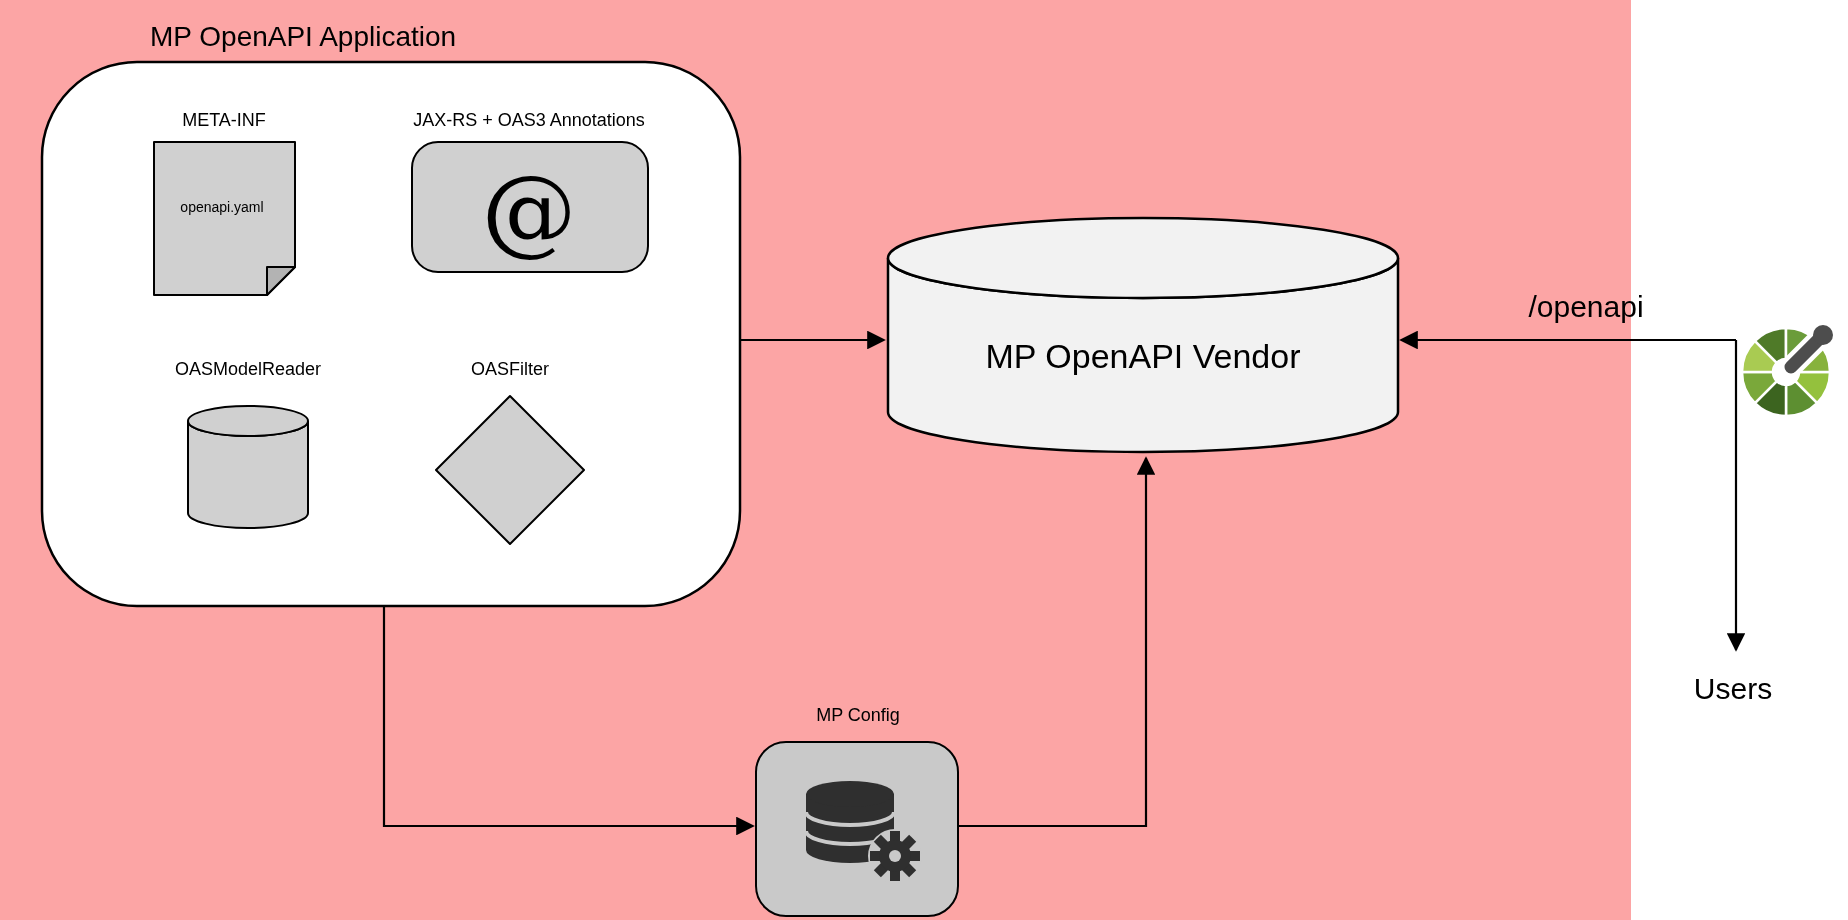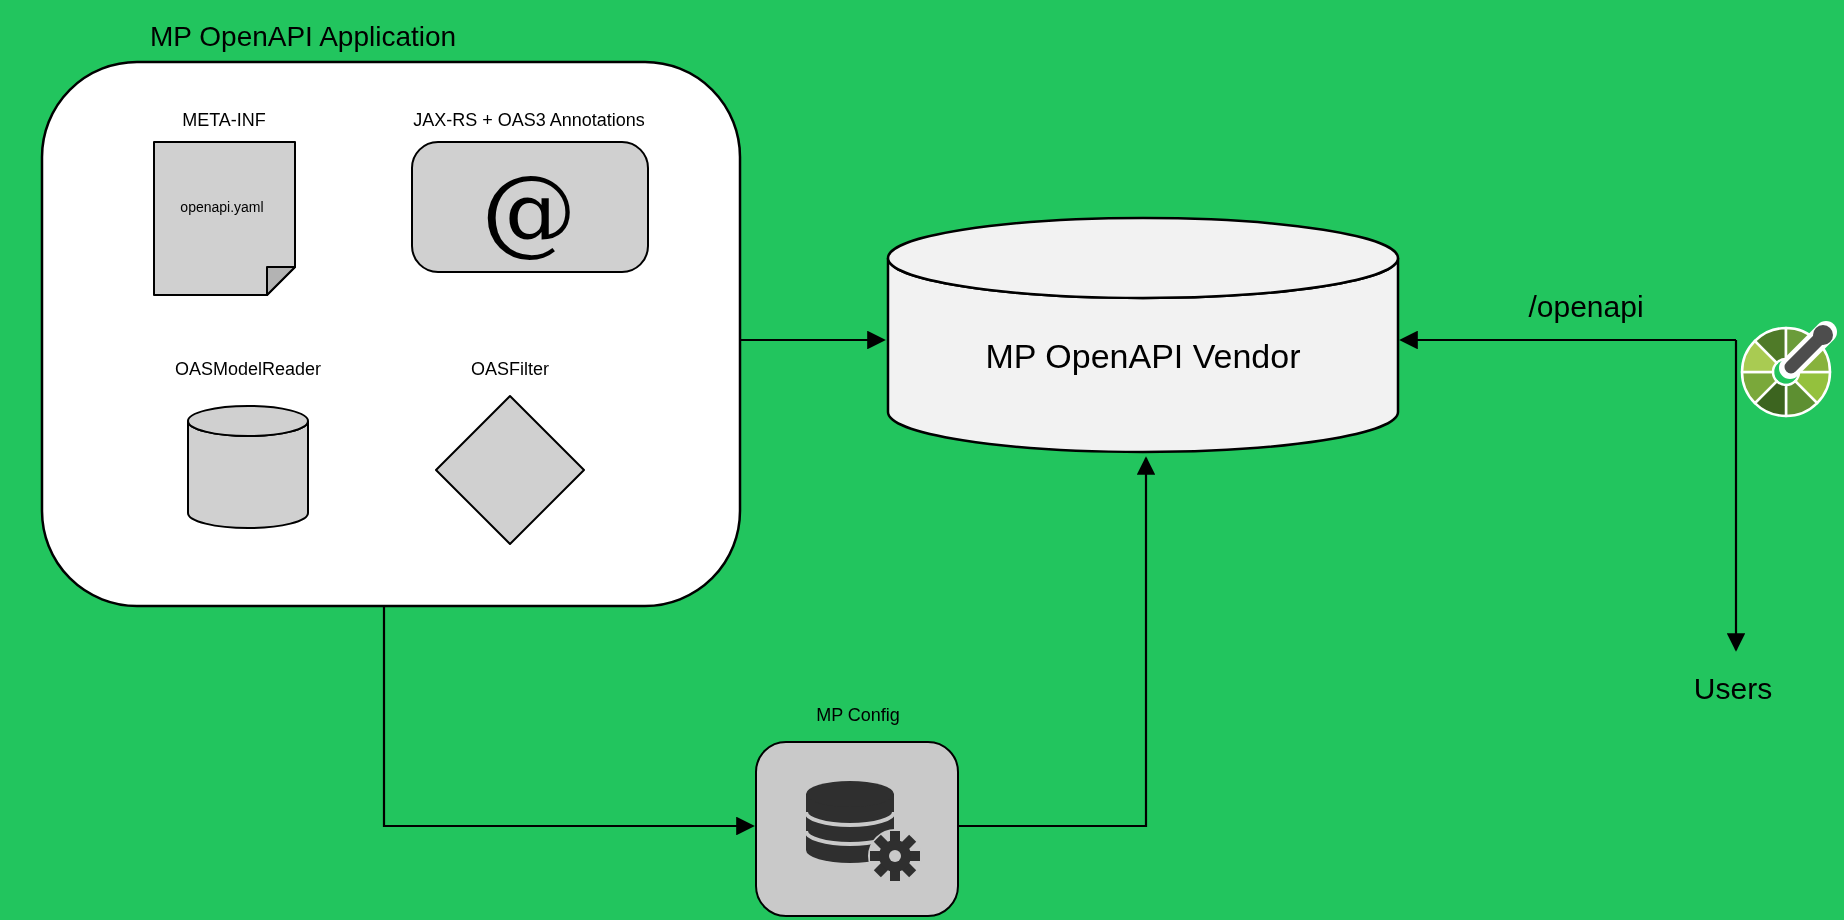--- a/index.html
+++ b/index.html
@@ -6,23 +6,23 @@
     margin: 0;
     padding: 0;
     background: #ffffff;
     width: 1848px;
     height: 920px;
     overflow: hidden;
     font-family: "Liberation Sans", sans-serif;
   }
   .canvas {
     position: relative;
-    width: 1844px;
+    width: 1631px;
     height: 920px;
-    background: #22c55e;
+    background: #fca5a5;
   }
   svg { display: block; }
   text {
     font-family: "Liberation Sans", sans-serif;
     fill: #000000;
   }
   .lbl      { font-size: 18px; }
   .title    { font-size: 28px; }
   .big      { font-size: 34px; }
   .flow     { font-size: 30px; }

